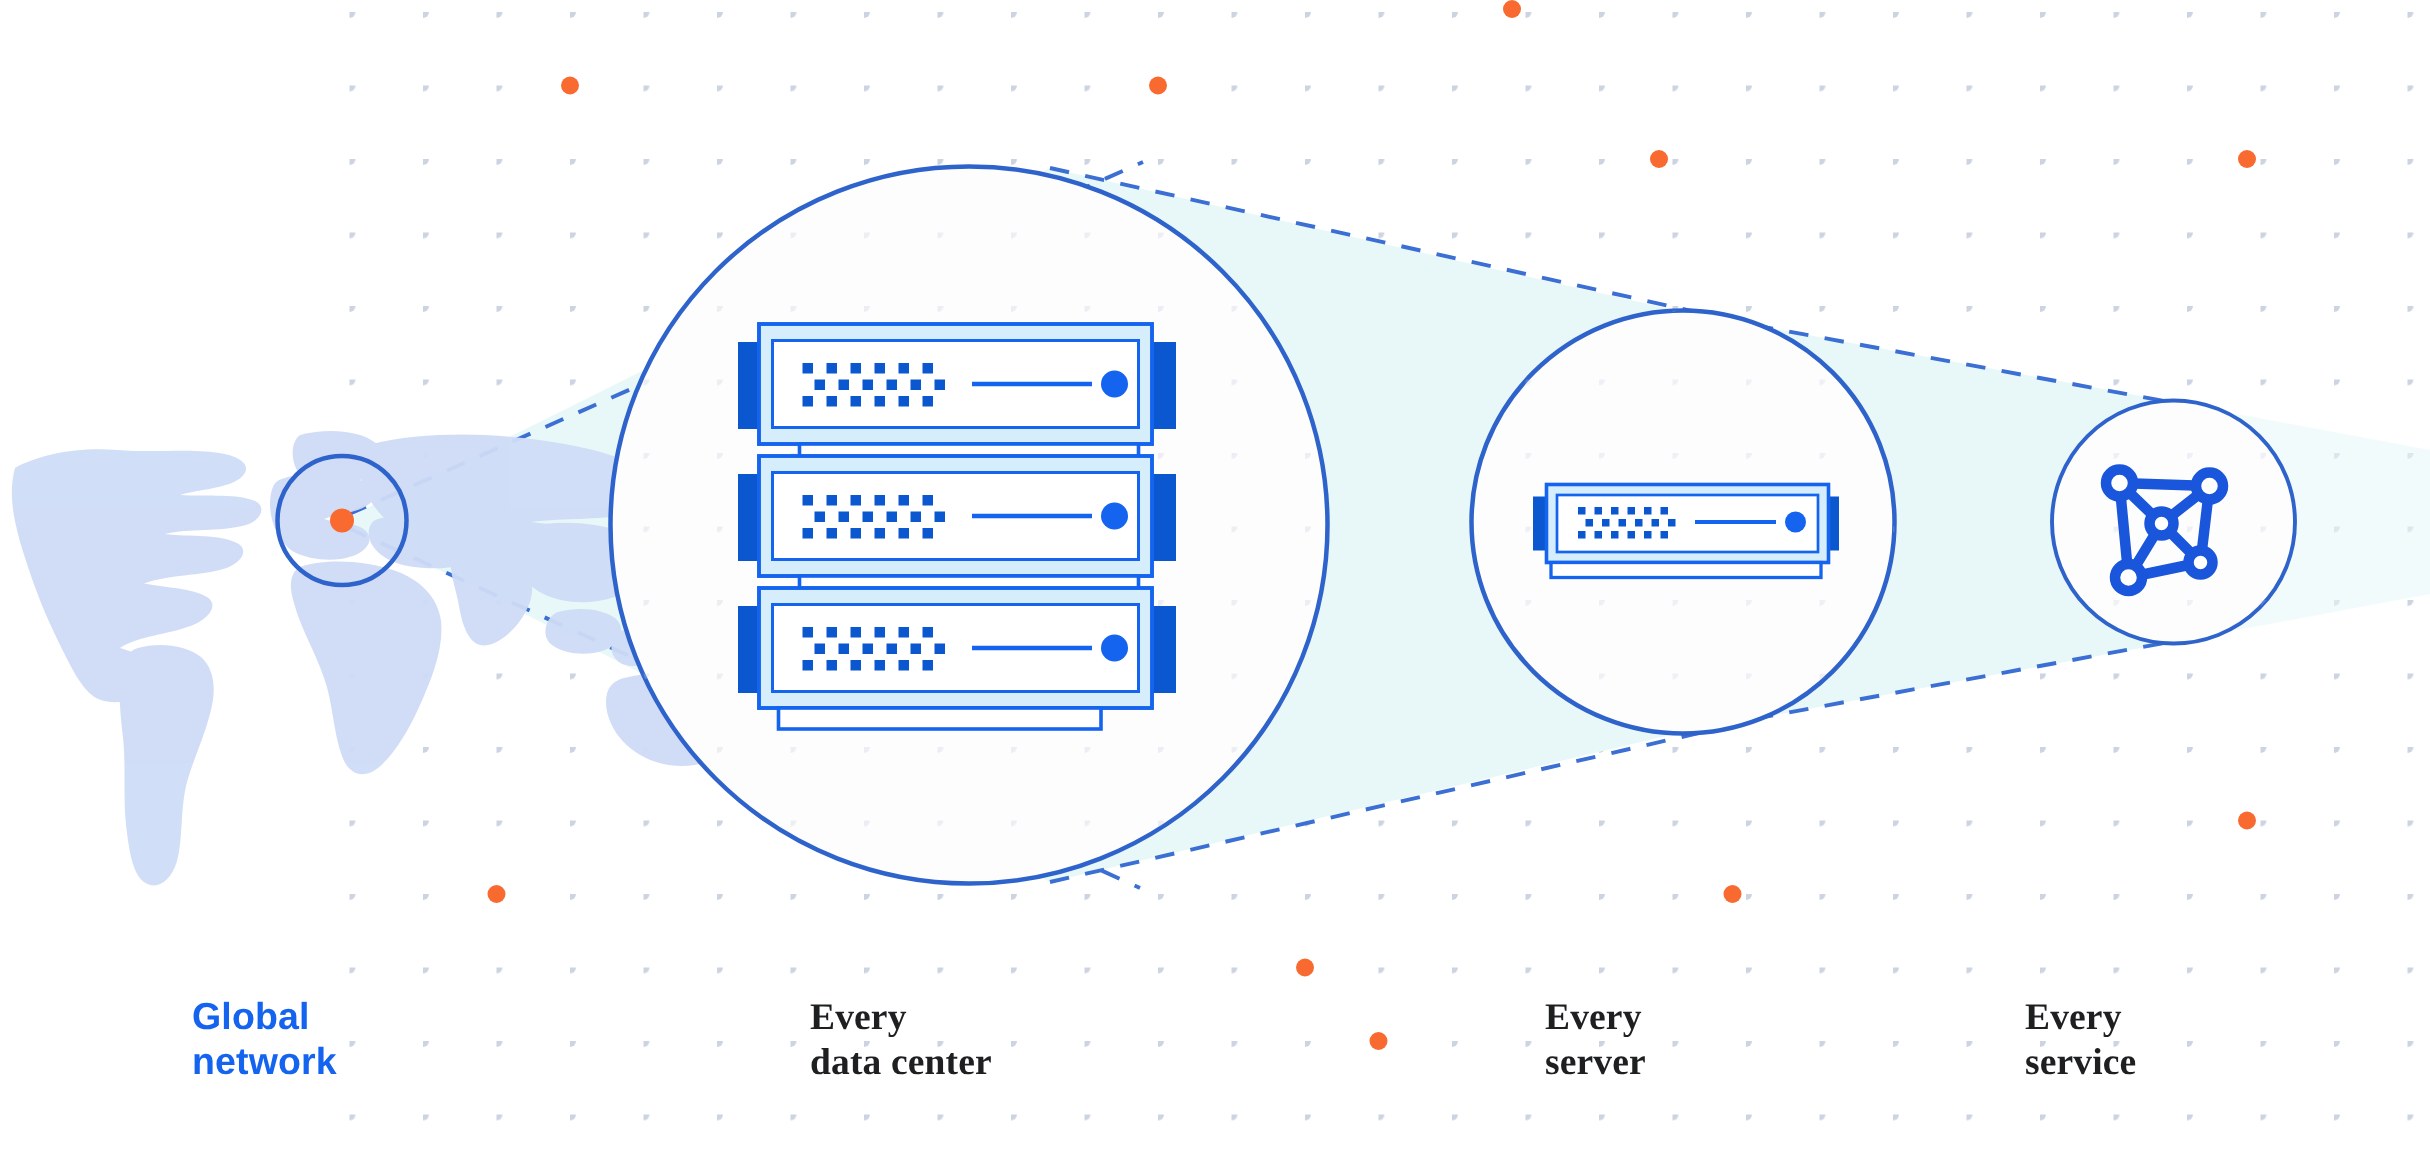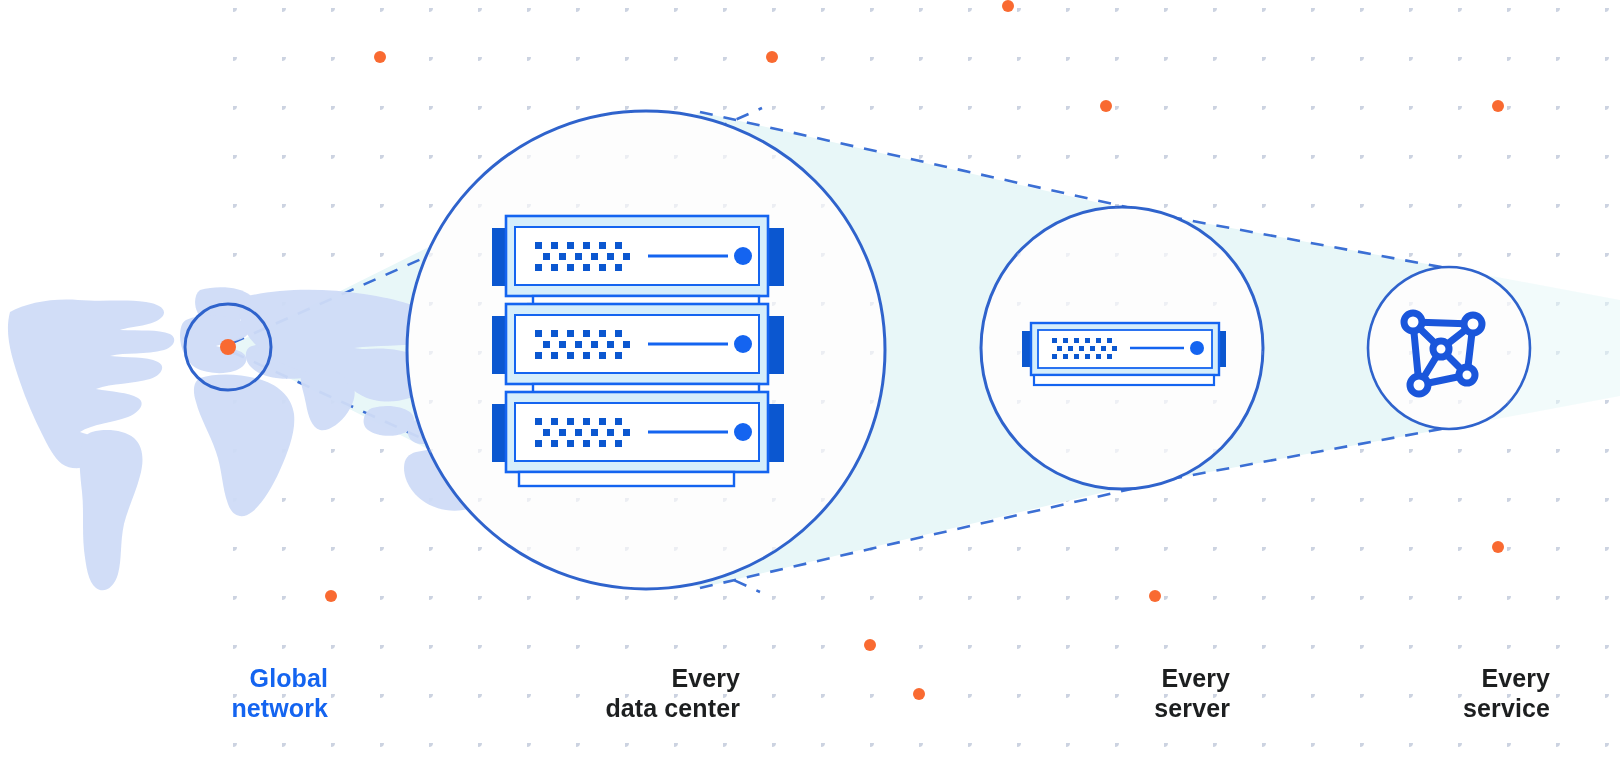--- a/index.html
+++ b/index.html
@@ -23,30 +23,30 @@
     left: 0;
     top: 0;
     width: 1620px;
     height: 782px;
   }
   #svg-scene {
     display: block;
   }
   .caption {
     position: absolute;
-    text-align: right;
+    text-align: left;
     font-family: "Liberation Sans", sans-serif;
     font-size: 25px;
     font-weight: 700;
     line-height: 1.18;
     letter-spacing: 0.1px;
     white-space: pre-line;
     pointer-events: none;
   }
-  .caption.dark { color: #1d1f20; }
+  .caption.dark { color: #1d1f20; font-family: Liberation Serif, serif; }
   .caption.blue { color: #1464f0; }
 
   #cap-global   { left: 128px; top: 664px; width: 200px; }
   #cap-dc       { left: 540px; top: 664px; width: 200px; }
   #cap-server   { left: 1030px; top: 664px; width: 200px; }
   #cap-service  { left: 1350px; top: 664px; width: 200px; }
 </style>
 </head>
 <body>
 

